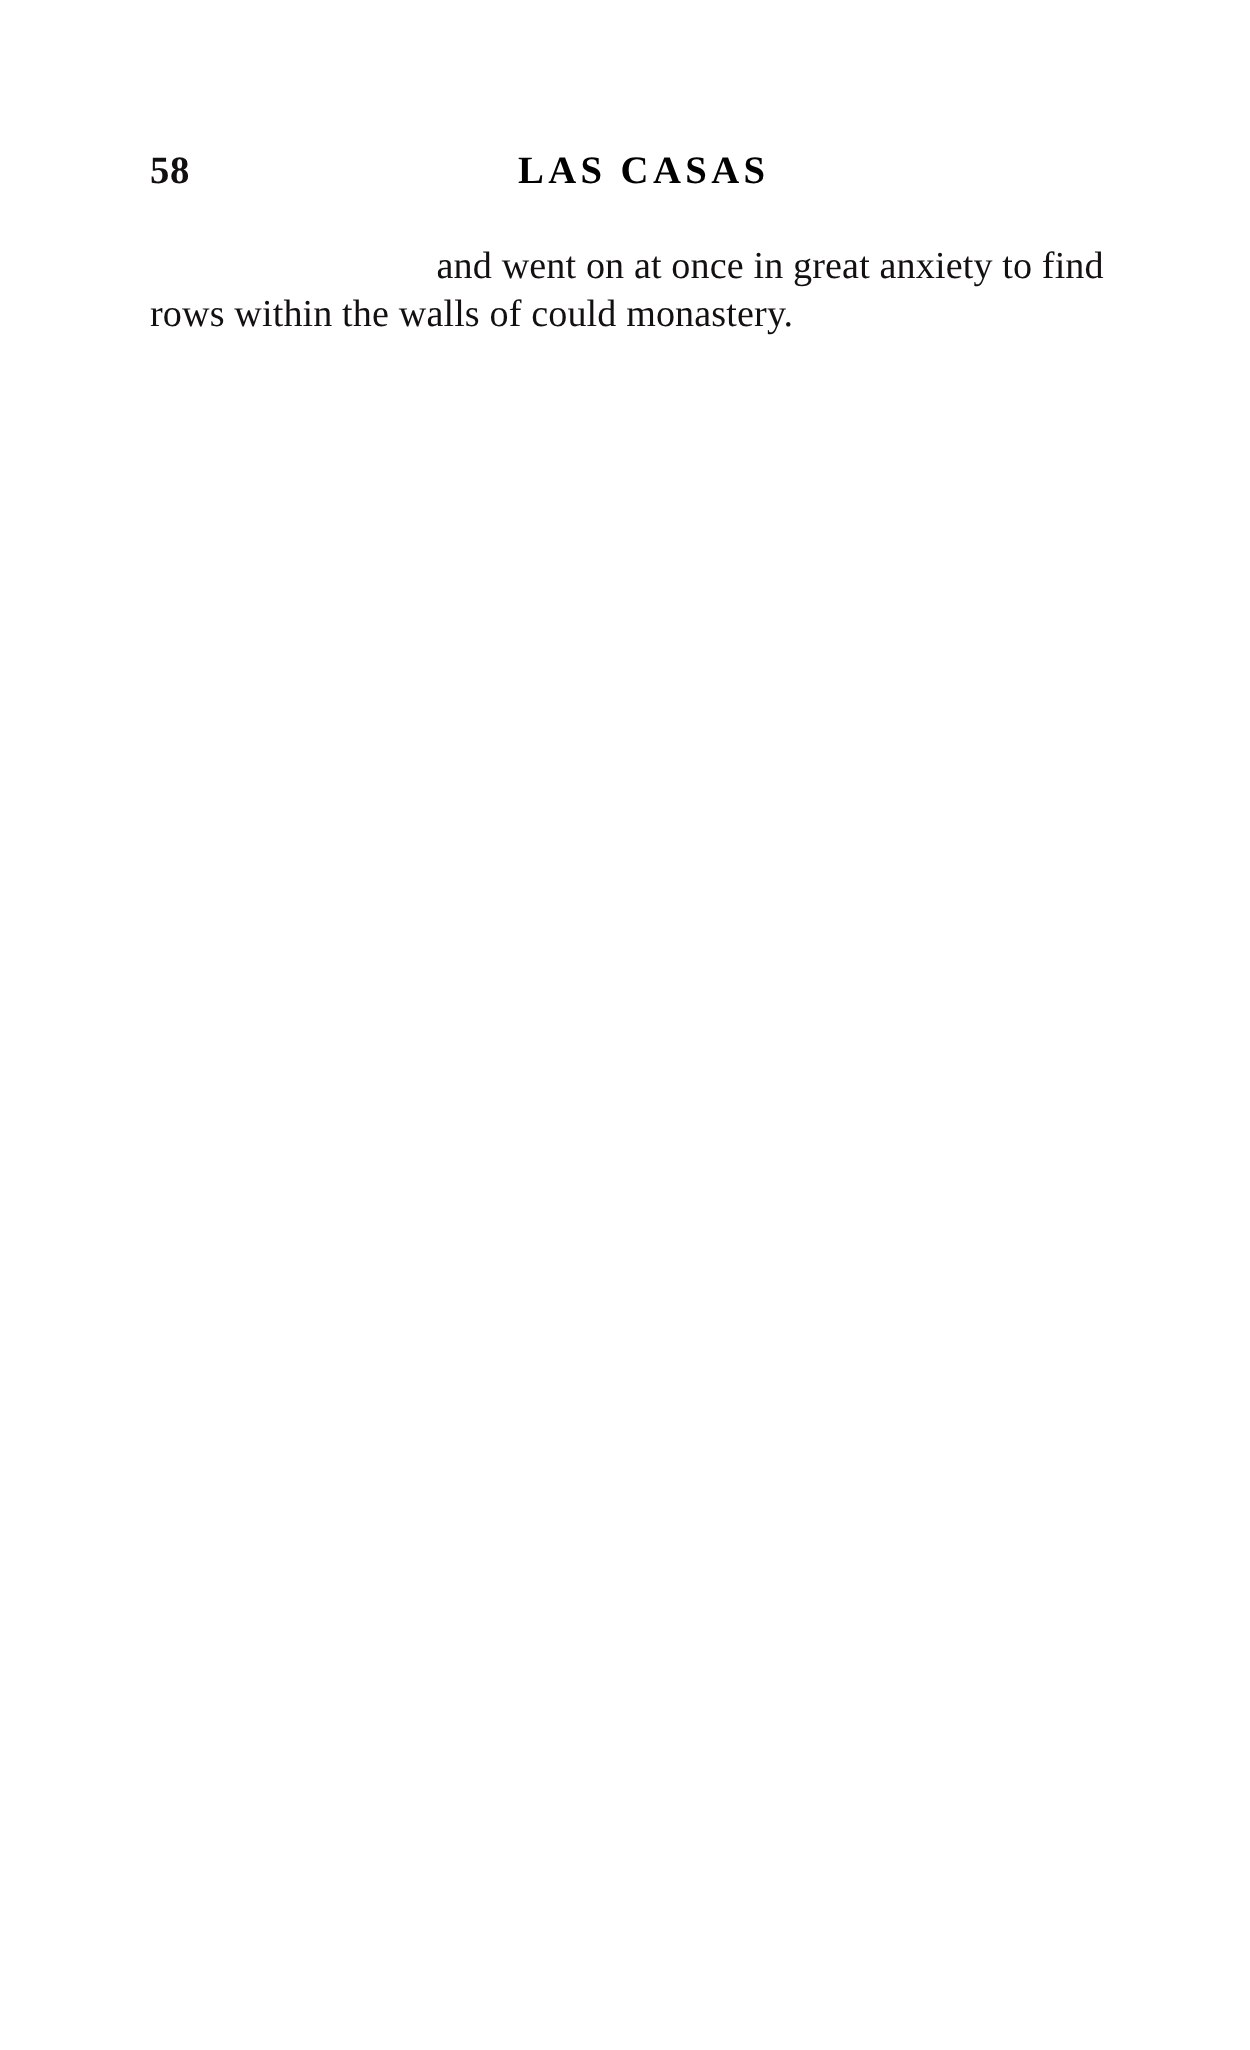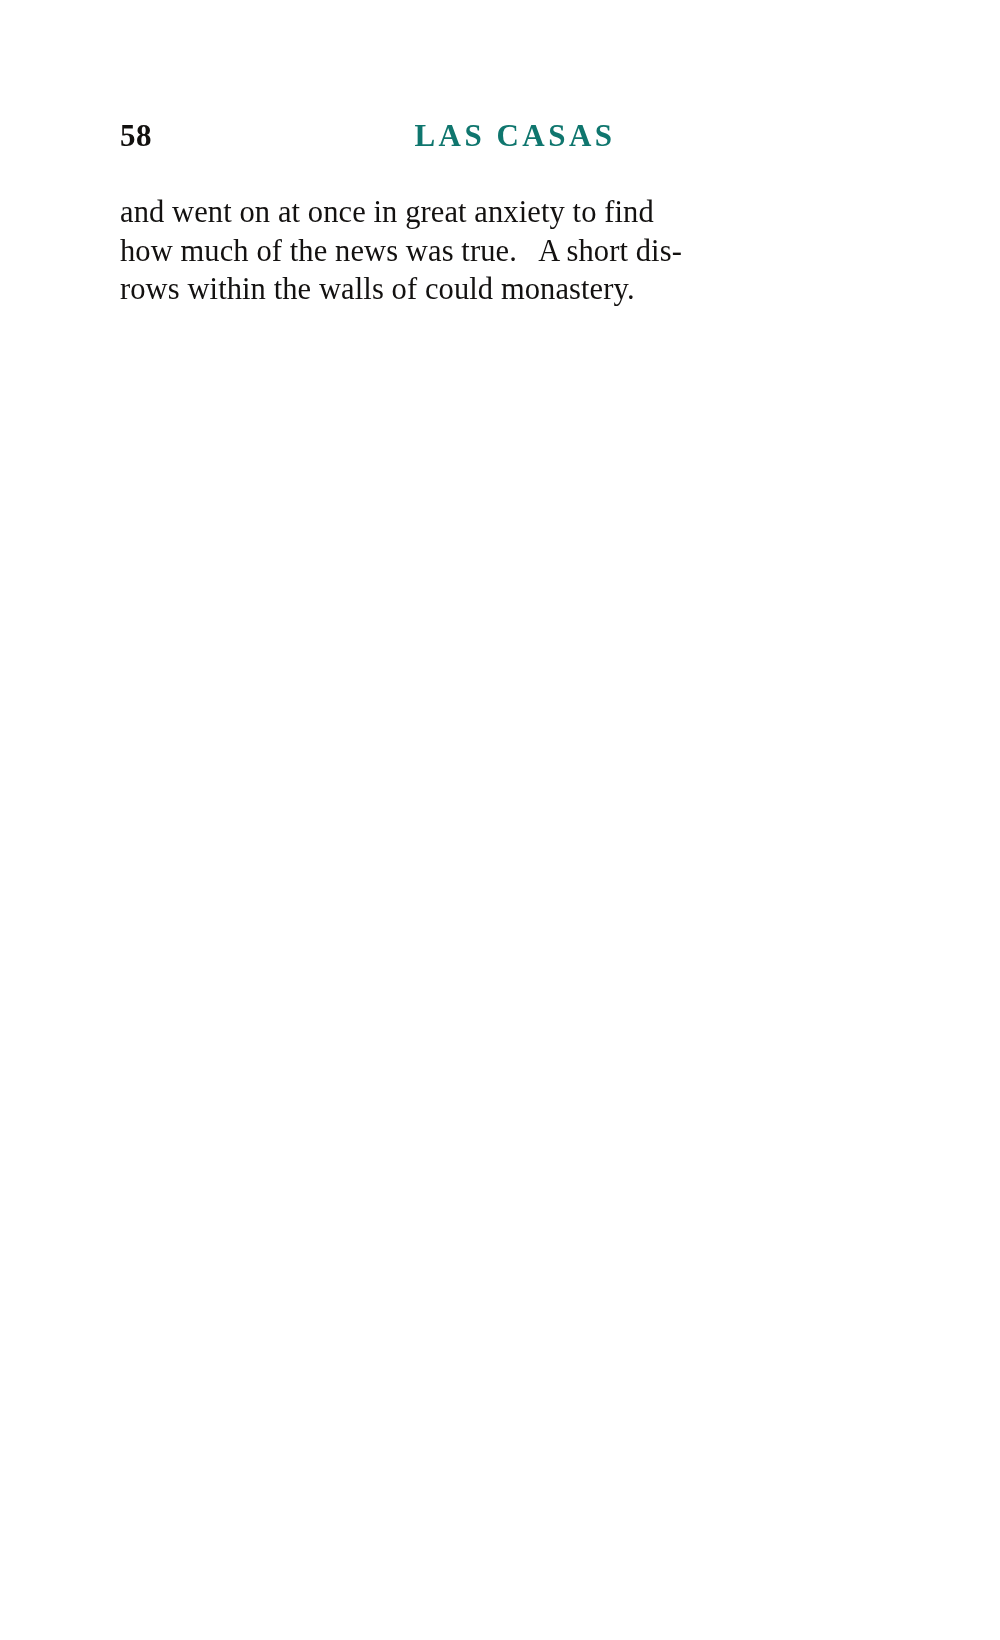--- a/index.html
+++ b/index.html
@@ -34,42 +34,42 @@
   }
   .running-head {
     position: absolute;
     left: 0;
     top: 0;
     width: 760px;
     text-align: center;
     font-family: "Liberation Serif", serif;
     font-weight: bold;
     font-size: 31px;
-    color: #0f766e;
+    color: #000000;
     letter-spacing: 3.5px;
     padding-left: 30px;
     box-sizing: border-box;
   }
   .body-block {
     position: absolute;
     top: 193px;
     left: 120px;
     width: 763px;
   }
   .text-line {
     font-family: "Liberation Serif", serif;
     font-size: 30.5px;
     color: #131110;
     line-height: 38.5px;
     white-space: nowrap;
     letter-spacing: 0.1px;
   }
   .text-line.justify {
     display: flex;
-    justify-content: flex-start;
+    justify-content: flex-end;
   }
   .text-line.justify > span {
     white-space: pre;
   }
   .text-line.last {
     display: block;
   }
 </style>
 </head>
 <body>
@@ -78,19 +78,16 @@
 
   <div class="page-header">
     <div class="folio">58</div>
     <div class="running-head">LAS CASAS</div>
   </div>
 
   <div class="body-block">
     <div class="text-line justify">
       <span>and went on at once in great anxiety to find</span>
     </div>
-    <div class="text-line justify">
-      <span>how much of the news was true.   A short dis-</span>
-    </div>
     <div class="text-line last">rows within the walls of could monastery.</div>
   </div>
 
 </div>
 
 </body></html>

